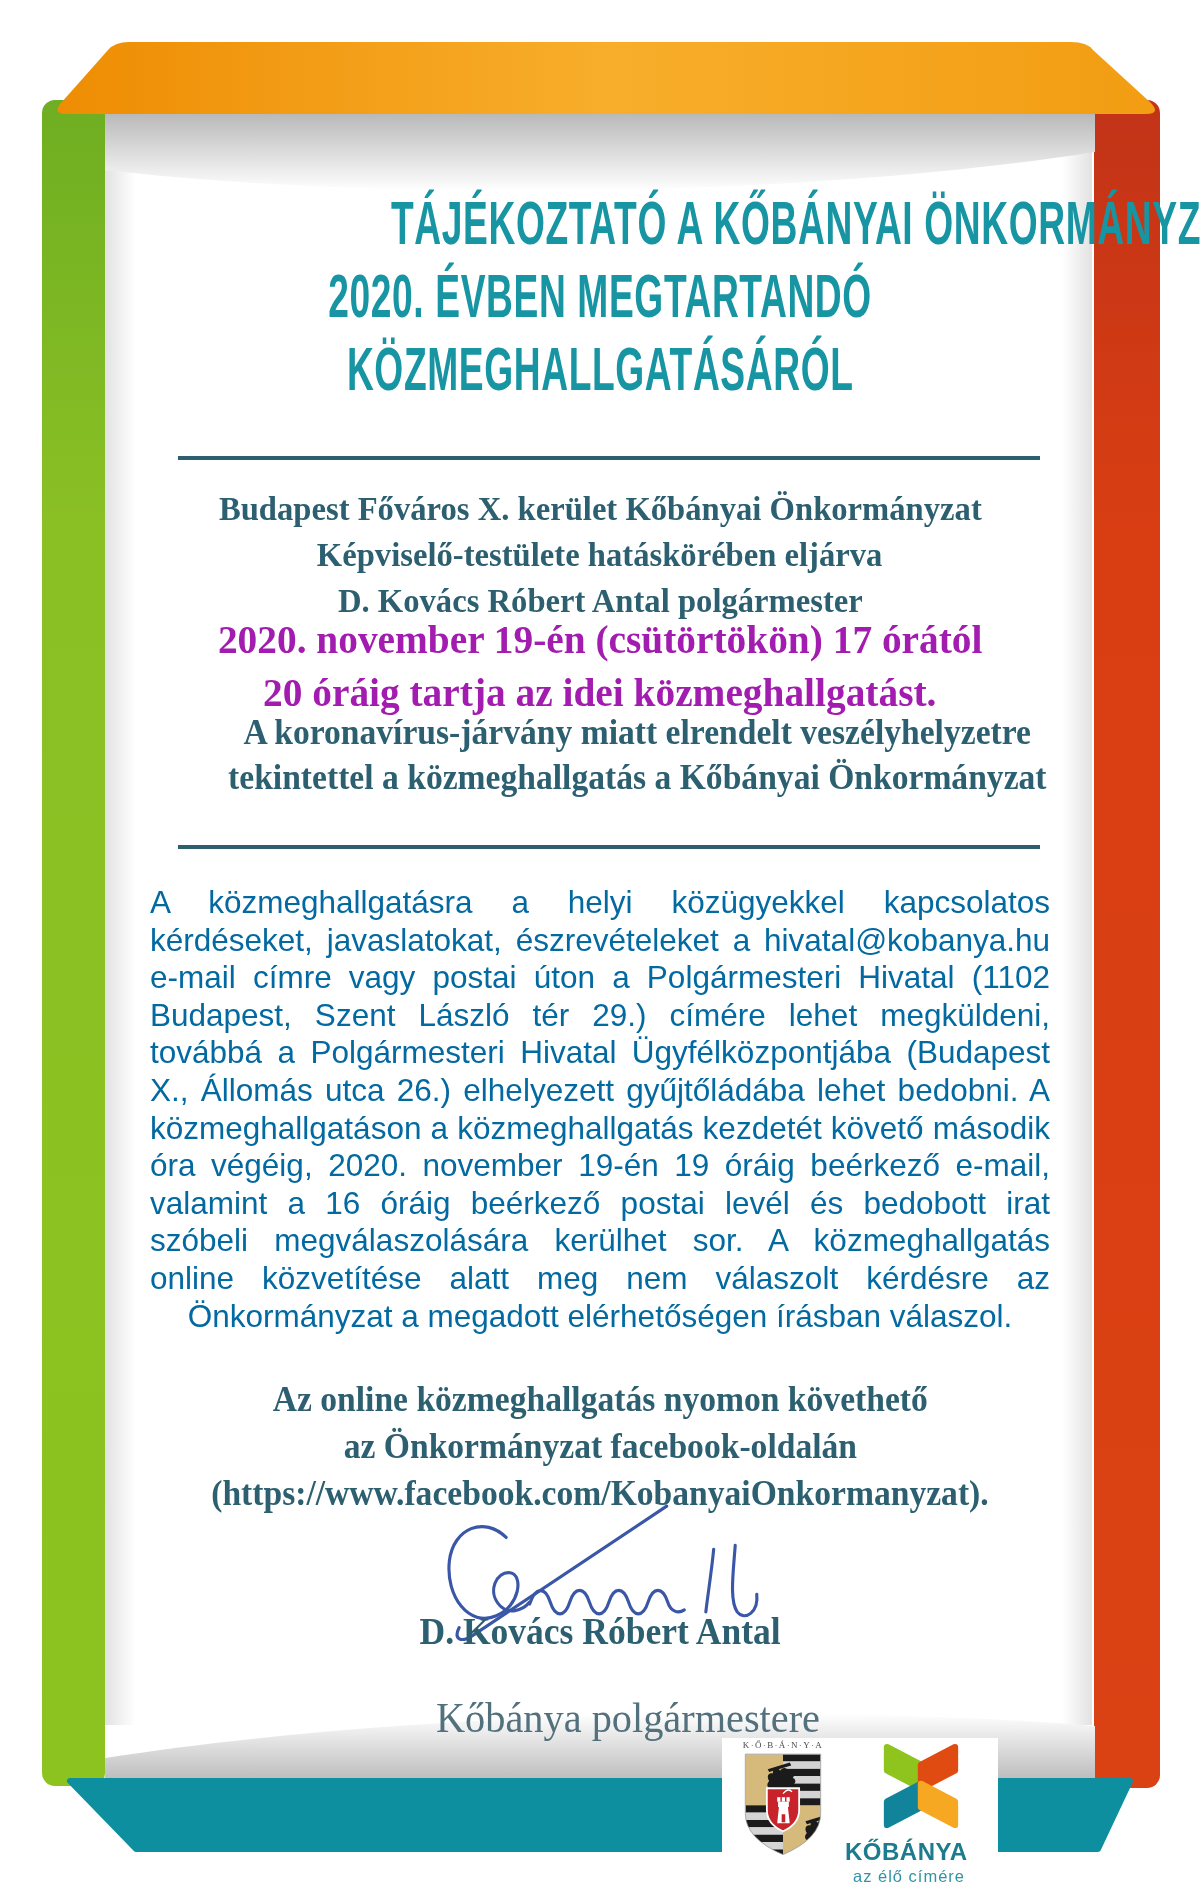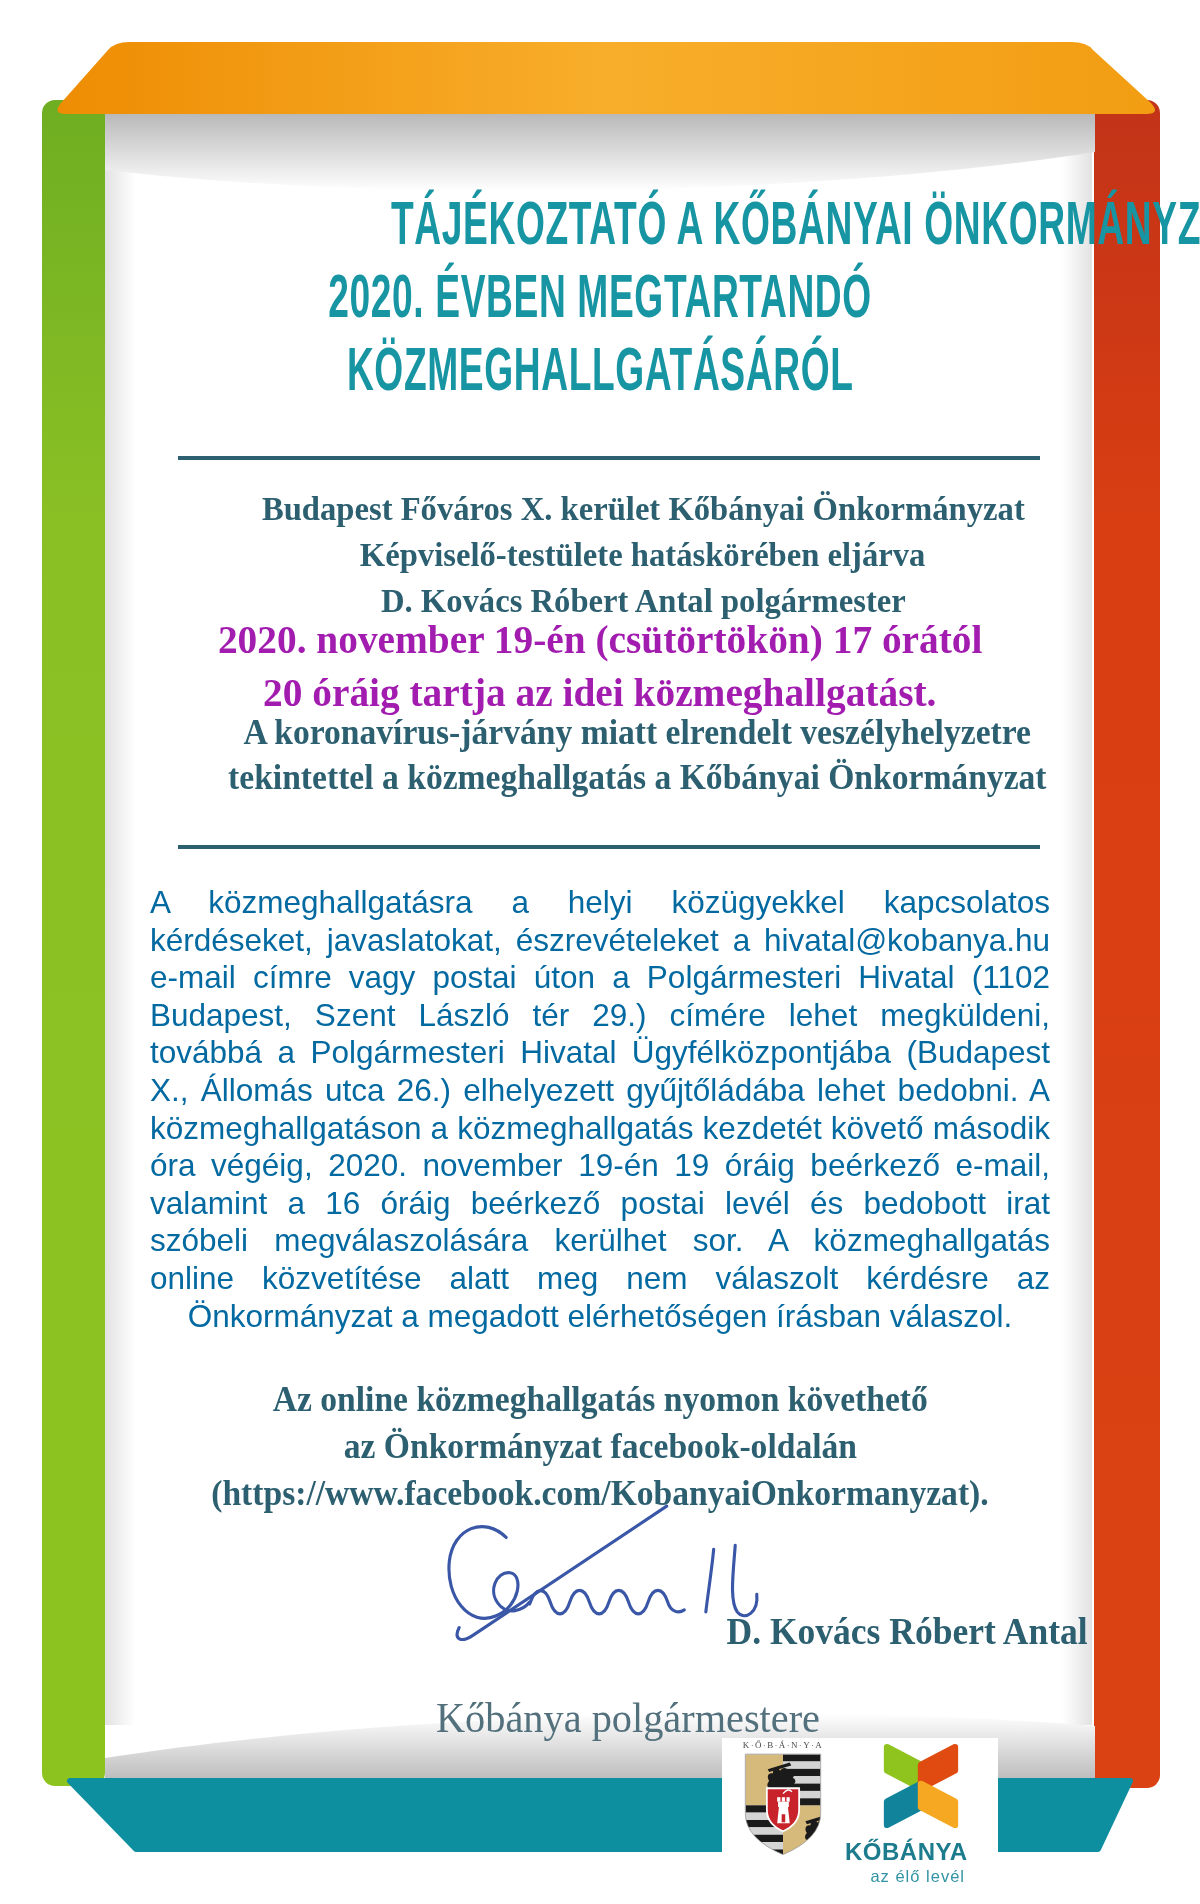--- a/index.html
+++ b/index.html
@@ -10,32 +10,32 @@
   
   .title-block{top:186px;line-height:73px;color:#1895A3;font-family:"Liberation Sans",sans-serif;
                font-weight:bold;font-size:62px;}
   .title-line{display:inline-block;transform:scaleX(0.60);transform-origin:50% 50%;white-space:nowrap;
               letter-spacing:1px;}
   
   .rule{left:178px;width:862px;height:4px;background:#2C5F70;}
   .rule-1{top:456px;}
   .rule-2{top:845px;}
   
-  .authority-block{top:486px;font-weight:bold;font-size:34px;line-height:46px;color:#2C5F70;margin-left:43px;}
+  .authority-block{top:486px;font-weight:bold;font-size:34px;line-height:46px;color:#2C5F70;}
   .date-block{top:613px;font-weight:bold;font-size:41px;line-height:53px;color:#a21caf;}
   .notice-block{top:710px;font-weight:bold;font-size:35px;line-height:45px;color:#2C5F70;margin-left:37px;}
   .serif-line{display:inline-block;transform:scaleX(0.96);transform-origin:50% 50%;white-space:nowrap;}
   
   .body-block{top:884px;left:150px;width:900px;font-family:"Liberation Sans",sans-serif;
               font-size:31.5px;line-height:37.6px;color:#0369a1;text-align:justify;
               text-align-last:center;}
   
   .followup-block{top:1376px;font-weight:bold;font-size:35px;line-height:47px;color:#2C5F70;}
   
-  .signer-name{top:1610px;font-weight:bold;font-size:37px;color:#2C5F70;text-align:right;}
+  .signer-name{top:1610px;font-weight:bold;font-size:37px;color:#2C5F70;}
   .signer-role{top:1694px;font-size:42px;color:#53707D;margin-left:28px;}
   
   .logo-wrap{left:845px;top:1740px;width:120px;text-align:right;font-family:"Liberation Sans",sans-serif;}
   .logo-name{margin-top:2px;font-weight:bold;font-size:24px;letter-spacing:0.5px;color:#1C7B8C;}
   .logo-tagline{margin-top:1px;font-size:16.5px;color:#3193A3;letter-spacing:1px;}
 </style>
 </head>
 <body>
 
 <div class="canvas">
@@ -195,16 +195,16 @@
   <div class="abs logo-wrap">
     <svg width="88" height="92" viewBox="0 0 120 130">
       <g stroke-linejoin="round" stroke-width="9">
         <polygon points="12,10 60,35 60,68 12,43" fill="#8FC31D" stroke="#8FC31D"></polygon>
         <polygon points="12,120 60,95 60,62 12,87" fill="#11849B" stroke="#11849B"></polygon>
         <polygon points="108,10 60,35 60,68 108,43" fill="#E04B12" stroke="#E04B12"></polygon>
         <polygon points="108,120 60,95 60,62 108,87" fill="#F6A822" stroke="#F6A822"></polygon>
       </g>
     </svg>
     <div class="logo-name">KŐBÁNYA</div>
-    <div class="logo-tagline">az élő levél</div>
+    <div class="logo-tagline">az élő címére</div>
   </div>
 
 </div>
 
 </body></html>

